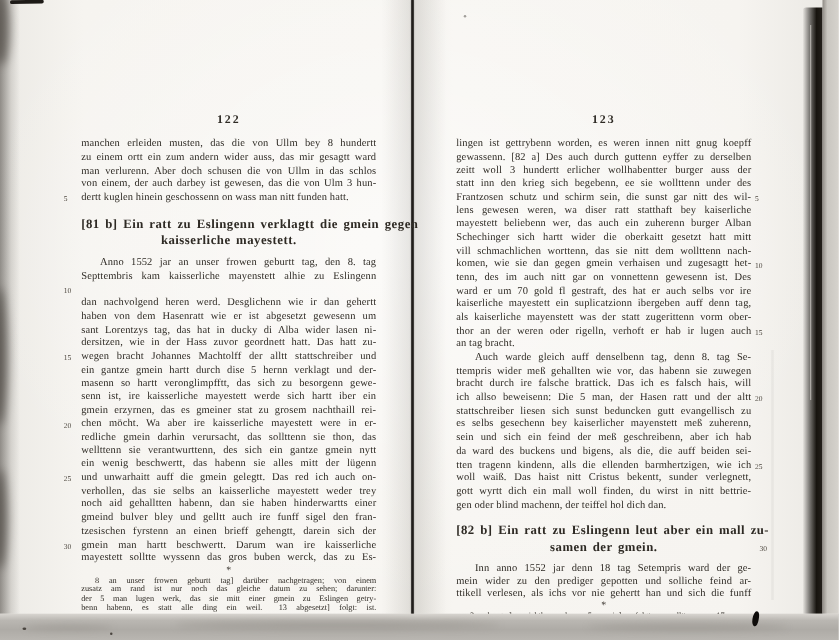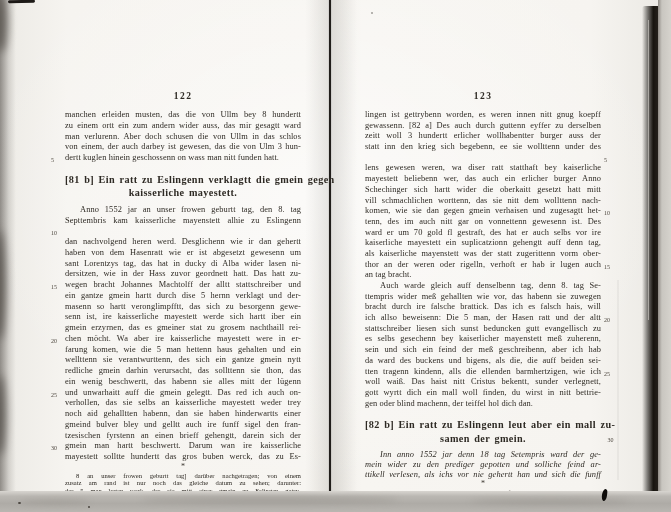--- a/index.html
+++ b/index.html
@@ -54,21 +54,21 @@
   #rp{left:365px;}
   .pnum{position:absolute; top:47px; left:0; width:100%; text-align:center;
     font-size:9.5px; letter-spacing:1.5px; font-weight:bold; color:#2e2a24;}
   .flow{position:absolute; top:66px; left:0; width:100%;}
   .ln{position:relative; text-align:justify; text-align-last:justify; white-space:nowrap;}
   .ln.end{text-align-last:left;}
   .ln.ctr{text-align:center; text-align-last:center;}
   .ln.ind{text-indent:15px;}
   .blk.body .ln{font-size:8.4px; line-height:10.75px; height:10.75px; letter-spacing:0.1px;}
   #rp .blk.body .ln{line-height:10.7px; height:10.7px;}
-  #rp .blk.body:nth-child(3) .ln{line-height:9.8px; height:9.8px;font-style:italic;}
+  #rp .blk.body:nth-child(3) .ln{line-height:9.8px; height:9.8px;}
   .blk.head{margin:9px 0 5px 0;}
   .blk.head .ln{font-size:10.2px; line-height:13.5px; height:13.5px; font-weight:bold; letter-spacing:0.4px; word-spacing:1.5px;}
   .sep{height:8px; line-height:8px; text-align:center; font-size:8px; color:#3a352f;}
   .blk.fn{margin-top:1px;}
   .blk.fn .ln{font-size:6.6px; line-height:7.4px; height:7.4px;}
   .blk.fn .ln.ind{text-indent:11px;}
   .mn{position:absolute; top:2px; font-size:6px; letter-spacing:0; color:#4c463e; font-weight:normal; text-indent:0;}
   #lp .mn{left:-14px; width:12px; text-align:right;}
   #rp .mn{right:-16px; width:13px; text-align:left;}
   
@@ -112,31 +112,30 @@
           <div class="ln"><span>dan nachvolgend heren werd.  Desglichenn wie ir dan gehertt</span></div>
           <div class="ln"><span>haben von dem Hasenratt wie er ist abgesetzt gewesenn um</span></div>
           <div class="ln"><span>sant Lorentzys tag, das hat in ducky di Alba wider lasen ni-</span></div>
           <div class="ln"><span>dersitzen, wie in der Hass zuvor geordnett hatt.  Das hatt zu-</span></div>
           <div class="ln"><span>wegen bracht Johannes Machtolff der alltt stattschreiber und</span><span class="mn">15</span></div>
           <div class="ln"><span>ein gantze gmein hartt durch dise 5 hernn verklagt und der-</span></div>
           <div class="ln"><span>masenn so hartt veronglimpfftt, das sich zu besorgenn gewe-</span></div>
           <div class="ln"><span>senn ist, ire kaisserliche mayestett werde sich hartt iber ein</span></div>
           <div class="ln"><span>gmein erzyrnen, das es gmeiner stat zu grosem nachthaill rei-</span></div>
           <div class="ln"><span>chen möcht.  Wa aber ire kaisserliche mayestett were in er-</span><span class="mn">20</span></div>
-          <div class="ln"><span>farung komen, wie die 5 man hettenn haus gehalten und ein</span></div>
+          <div class="ln"><span>redliche gmein darhin verursacht, das sollttenn sie thon, das</span></div>
           <div class="ln"><span>wellttenn sie verantwurttenn, des sich ein gantze gmein nytt</span></div>
-          <div class="ln"><span>redliche gmein darhin verursacht, das sollttenn sie thon, das</span></div>
           <div class="ln"><span>ein wenig beschwertt, das habenn sie alles mitt der lügenn</span></div>
           <div class="ln"><span>und unwarhaitt auff die gmein gelegtt.  Das red ich auch on-</span><span class="mn">25</span></div>
           <div class="ln"><span>verhollen, das sie selbs an kaisserliche mayestett weder trey</span></div>
           <div class="ln"><span>noch aid gehalltten habenn, dan sie haben hinderwartts einer</span></div>
           <div class="ln"><span>gmeind bulver bley und gelltt auch ire funff sigel den fran-</span></div>
           <div class="ln"><span>tzesischen fyrstenn an einen brieff gehengtt, darein sich der</span></div>
           <div class="ln"><span>gmein man hartt beschwertt.  Darum wan ire kaisserliche</span><span class="mn">30</span></div>
-          <div class="ln"><span>mayestett solltte hundertt das gros buben werck, das zu Es-</span></div>
+          <div class="ln"><span>mayestett solltte wyssenn das gros buben werck, das zu Es-</span></div>
         </div>
         <div class="sep">*</div>
         <div class="blk fn">
           <div class="ln ind"><span>8 an unser frowen geburtt tag] darüber nachgetragen; von einem</span></div>
           <div class="ln"><span>zusatz am rand ist nur noch das gleiche datum zu sehen; darunter:</span></div>
           <div class="ln"><span>der 5 man lugen werk, das sie mitt einer gmein zu Eslingen getry-</span></div>
           <div class="ln"><span>benn habenn, es statt alle ding ein weil.  13 abgesetzt] folgt: ist.</span></div>
           <div class="ln"><span>24 am rand: wie sie sind; etwas weiter unten: also ist der ratt in</span></div>
           <div class="ln end"><span>einem jar woll 3 mall verendertt wordenn, hatt noch kein end gehebtt.</span></div>
         </div>
@@ -144,29 +143,29 @@
   </div>
 
   <div class="pagecol" id="rp">
     <div class="pnum">123</div>
     <div class="flow">
         <div class="blk body">
           <div class="ln"><span>lingen ist gettrybenn worden, es weren innen nitt gnug koepff</span></div>
           <div class="ln"><span>gewassenn. [82 a] Des auch durch guttenn eyffer zu derselben</span></div>
           <div class="ln"><span>zeitt woll 3 hundertt erlicher wollhabentter burger auss der</span></div>
           <div class="ln"><span>statt inn den krieg sich begebenn, ee sie wollttenn under des</span></div>
-          <div class="ln"><span class="mn">5</span></div>
+          <div class="ln"><span>Frantzosen schutz und schirm sein, die sunst gar nitt des wil-</span><span class="mn">5</span></div>
           <div class="ln"><span>lens gewesen weren, wa diser ratt statthaft bey kaiserliche</span></div>
-          <div class="ln"><span>mayestett beliebenn wer, das auch ein erlicher burger Anno</span></div>
+          <div class="ln"><span>mayestett beliebenn wer, das auch ein zuherenn burger Alban</span></div>
           <div class="ln"><span>Schechinger sich hartt wider die oberkaitt gesetzt hatt mitt</span></div>
           <div class="ln"><span>vill schmachlichen worttenn, das sie nitt dem wollttenn nach-</span></div>
           <div class="ln"><span>komen, wie sie dan gegen gmein verhaisen und zugesagtt het-</span><span class="mn">10</span></div>
           <div class="ln"><span>tenn, des im auch nitt gar on vonnettenn gewesenn ist.  Des</span></div>
           <div class="ln"><span>ward er um 70 gold fl gestraft, des hat er auch selbs vor ire</span></div>
-          <div class="ln"><span>kaiserliche mayestett ein suplicatzionn gehengtt auff denn tag,</span></div>
+          <div class="ln"><span>kaiserliche mayestett ein suplicatzionn ibergeben auff denn tag,</span></div>
           <div class="ln"><span>als kaiserliche mayenstett was der statt zugerittenn vorm ober-</span></div>
           <div class="ln"><span>thor an der weren oder rigelln, verhoft er hab ir lugen auch</span><span class="mn">15</span></div>
           <div class="ln end"><span>an tag bracht.</span></div>
           <div class="ln ind"><span>Auch warde gleich auff denselbenn tag, denn 8. tag Se-</span></div>
           <div class="ln"><span>ttempris wider meß gehallten wie vor, das habenn sie zuwegen</span></div>
           <div class="ln"><span>bracht durch ire falsche brattick.  Das ich es falsch hais, will</span></div>
           <div class="ln"><span>ich allso beweisenn: Die 5 man, der Hasen ratt und der altt</span><span class="mn">20</span></div>
           <div class="ln"><span>stattschreiber liesen sich sunst beduncken gutt evangellisch zu</span></div>
           <div class="ln"><span>es selbs gesechenn bey kaiserlicher mayenstett meß zuherenn,</span></div>
           <div class="ln"><span>sein und sich ein feind der meß geschreibenn, aber ich hab</span></div>

